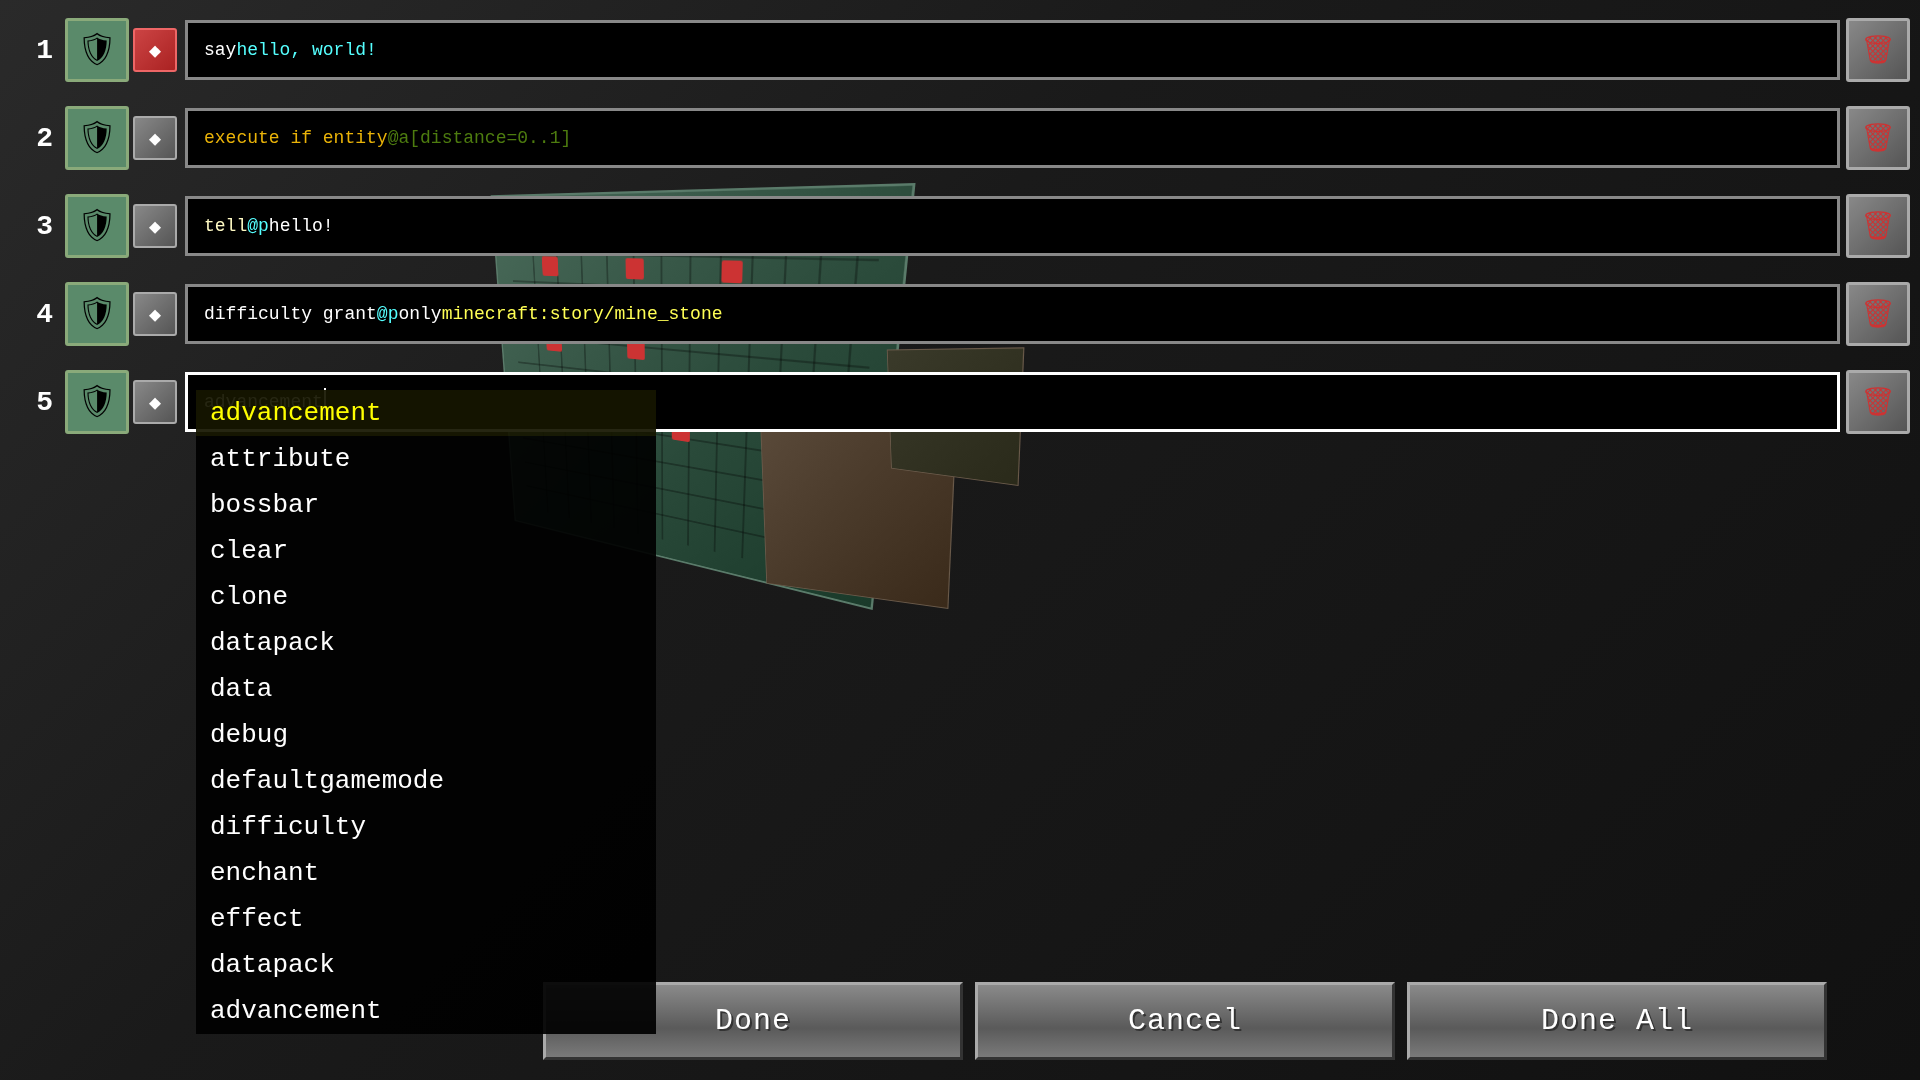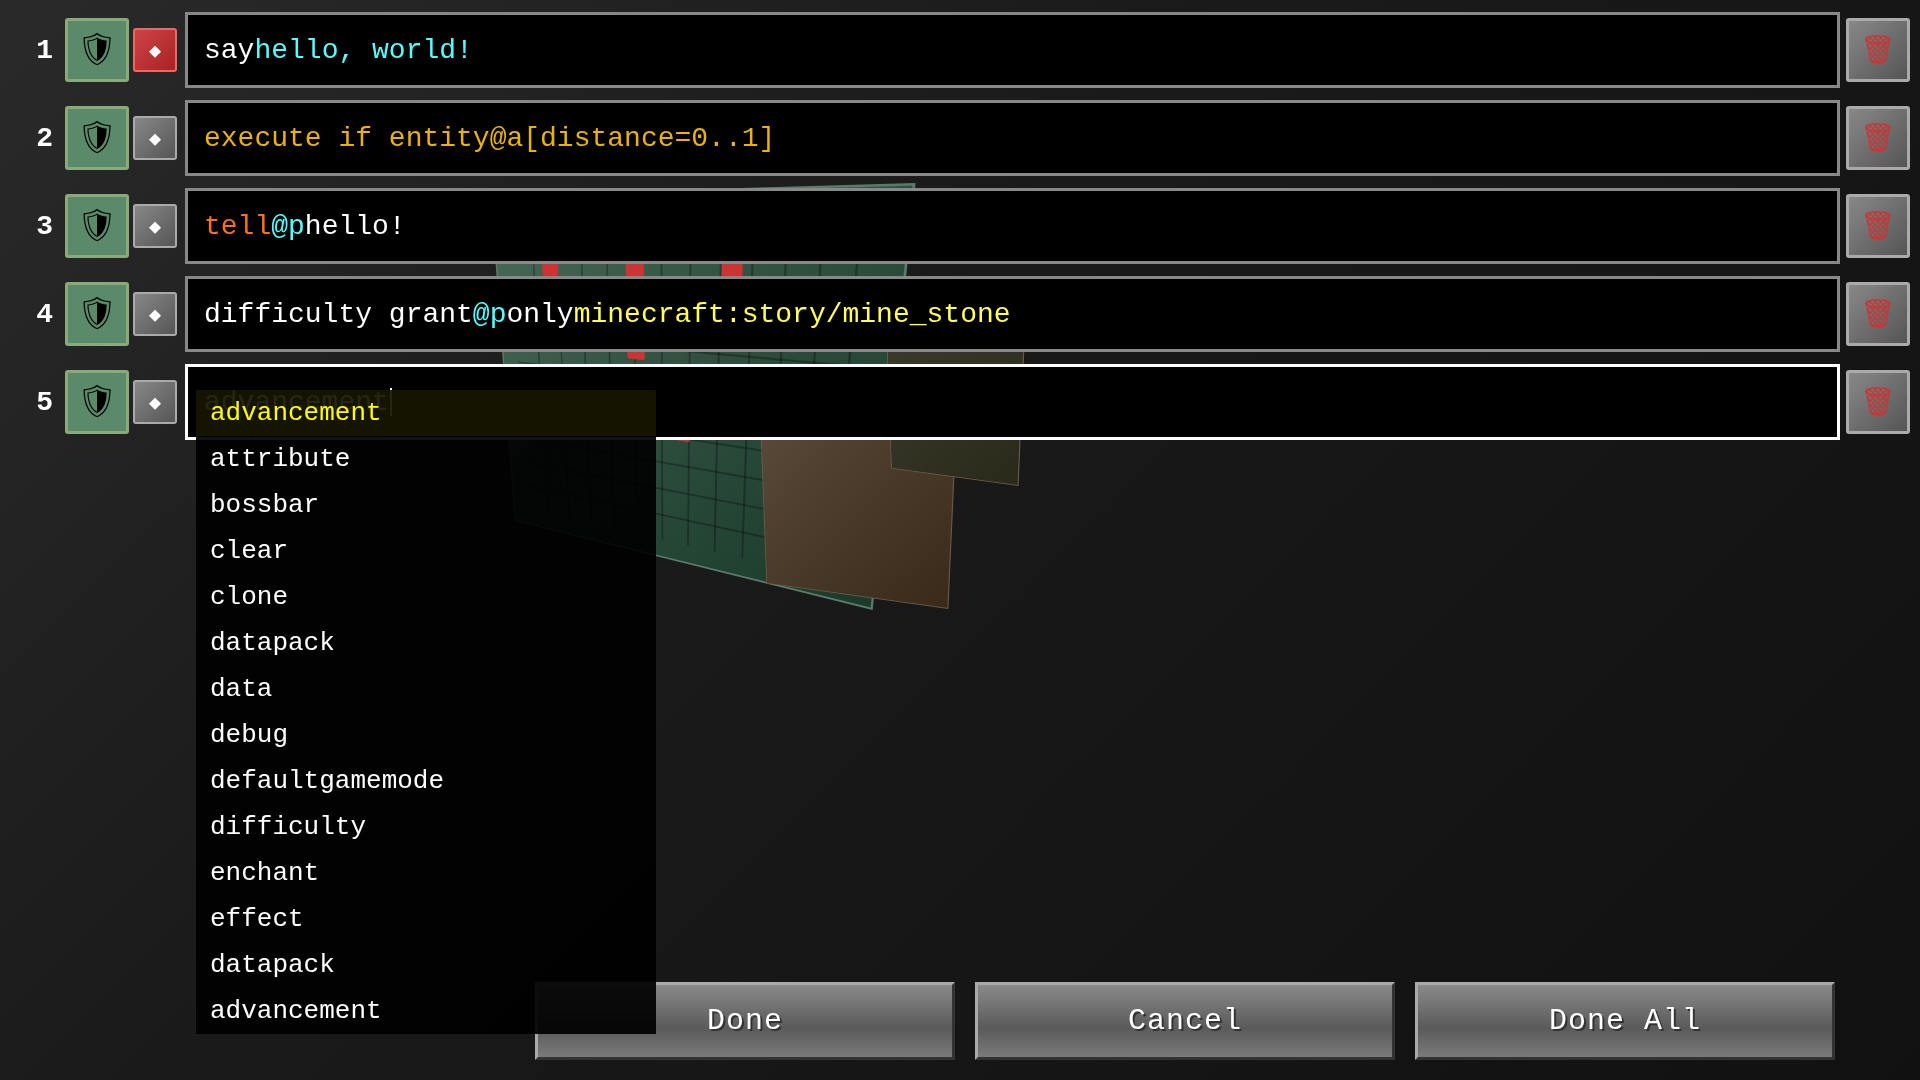--- a/index.html
+++ b/index.html
@@ -208,21 +208,21 @@
       background: rgba(255,255,0,0.08);
     }
 
     
     .bottom-buttons {
       position: absolute;
       bottom: 20px;
       left: 460px;
       right: 10px;
       display: flex;
-      gap: 20px;
+      gap: 12px;
       justify-content: center;
     }
 
     .mc-button {
       flex: 1;
       max-width: 420px;
       height: 78px;
       background: linear-gradient(180deg, #8a8a8a 0%, #6a6a6a 40%, #5a5a5a 60%, #7a7a7a 100%);
       border: 3px solid #aaaaaa;
       border-bottom-color: #333;
@@ -231,26 +231,26 @@
       font-size: 30px;
       color: #ffffff;
       text-shadow: 2px 2px 0 #333;
       cursor: pointer;
       letter-spacing: 1px;
     }
 
     
     .cmd-display {
       flex: 1;
-      height: 76px;
+      height: 60px;
       background: #000000;
       border: 3px solid #888888;
       padding: 0 16px;
       font-family: 'Courier New', monospace;
-      font-size: 28px;
+      font-size: 18px;
       color: #ffffff;
       display: flex;
       align-items: center;
       overflow: hidden;
       white-space: nowrap;
     }
 
     .cmd-display.active-border {
       border-color: #ffffff;
     }
@@ -315,33 +315,33 @@
     </div>
 
     <div class="command-row">
       <div class="row-number">2</div>
       <div class="row-icon-container">
         <div class="shield-icon">🛡</div>
         <div class="arrow-icon arrow-icon-gray">◆</div>
       </div>
       <div class="cmd-display">
         <span style="color:#eab308">execute if entity </span>
-          <span style="color:#eab308">@a[distance=0..1]</span>
+          <span style="color:#4d7c0f">@a[distance=0..1]</span>
       </div>
       <div class="delete-btn">🗑</div>
     </div>
 
     <div class="command-row">
       <div class="row-number">3</div>
       <div class="row-icon-container">
         <div class="shield-icon">🛡</div>
         <div class="arrow-icon arrow-icon-gray">◆</div>
       </div>
       <div class="cmd-display">
-        <span style="color:#f97316">tell </span>
+        <span style="color:#fef9c3">tell </span>
           <span style="color:#55ffff">@p</span>
           <span style="color:#ffffff"> hello!</span>
       </div>
       <div class="delete-btn">🗑</div>
     </div>
 
     <div class="command-row">
       <div class="row-number">4</div>
       <div class="row-icon-container">
         <div class="shield-icon">🛡</div>

